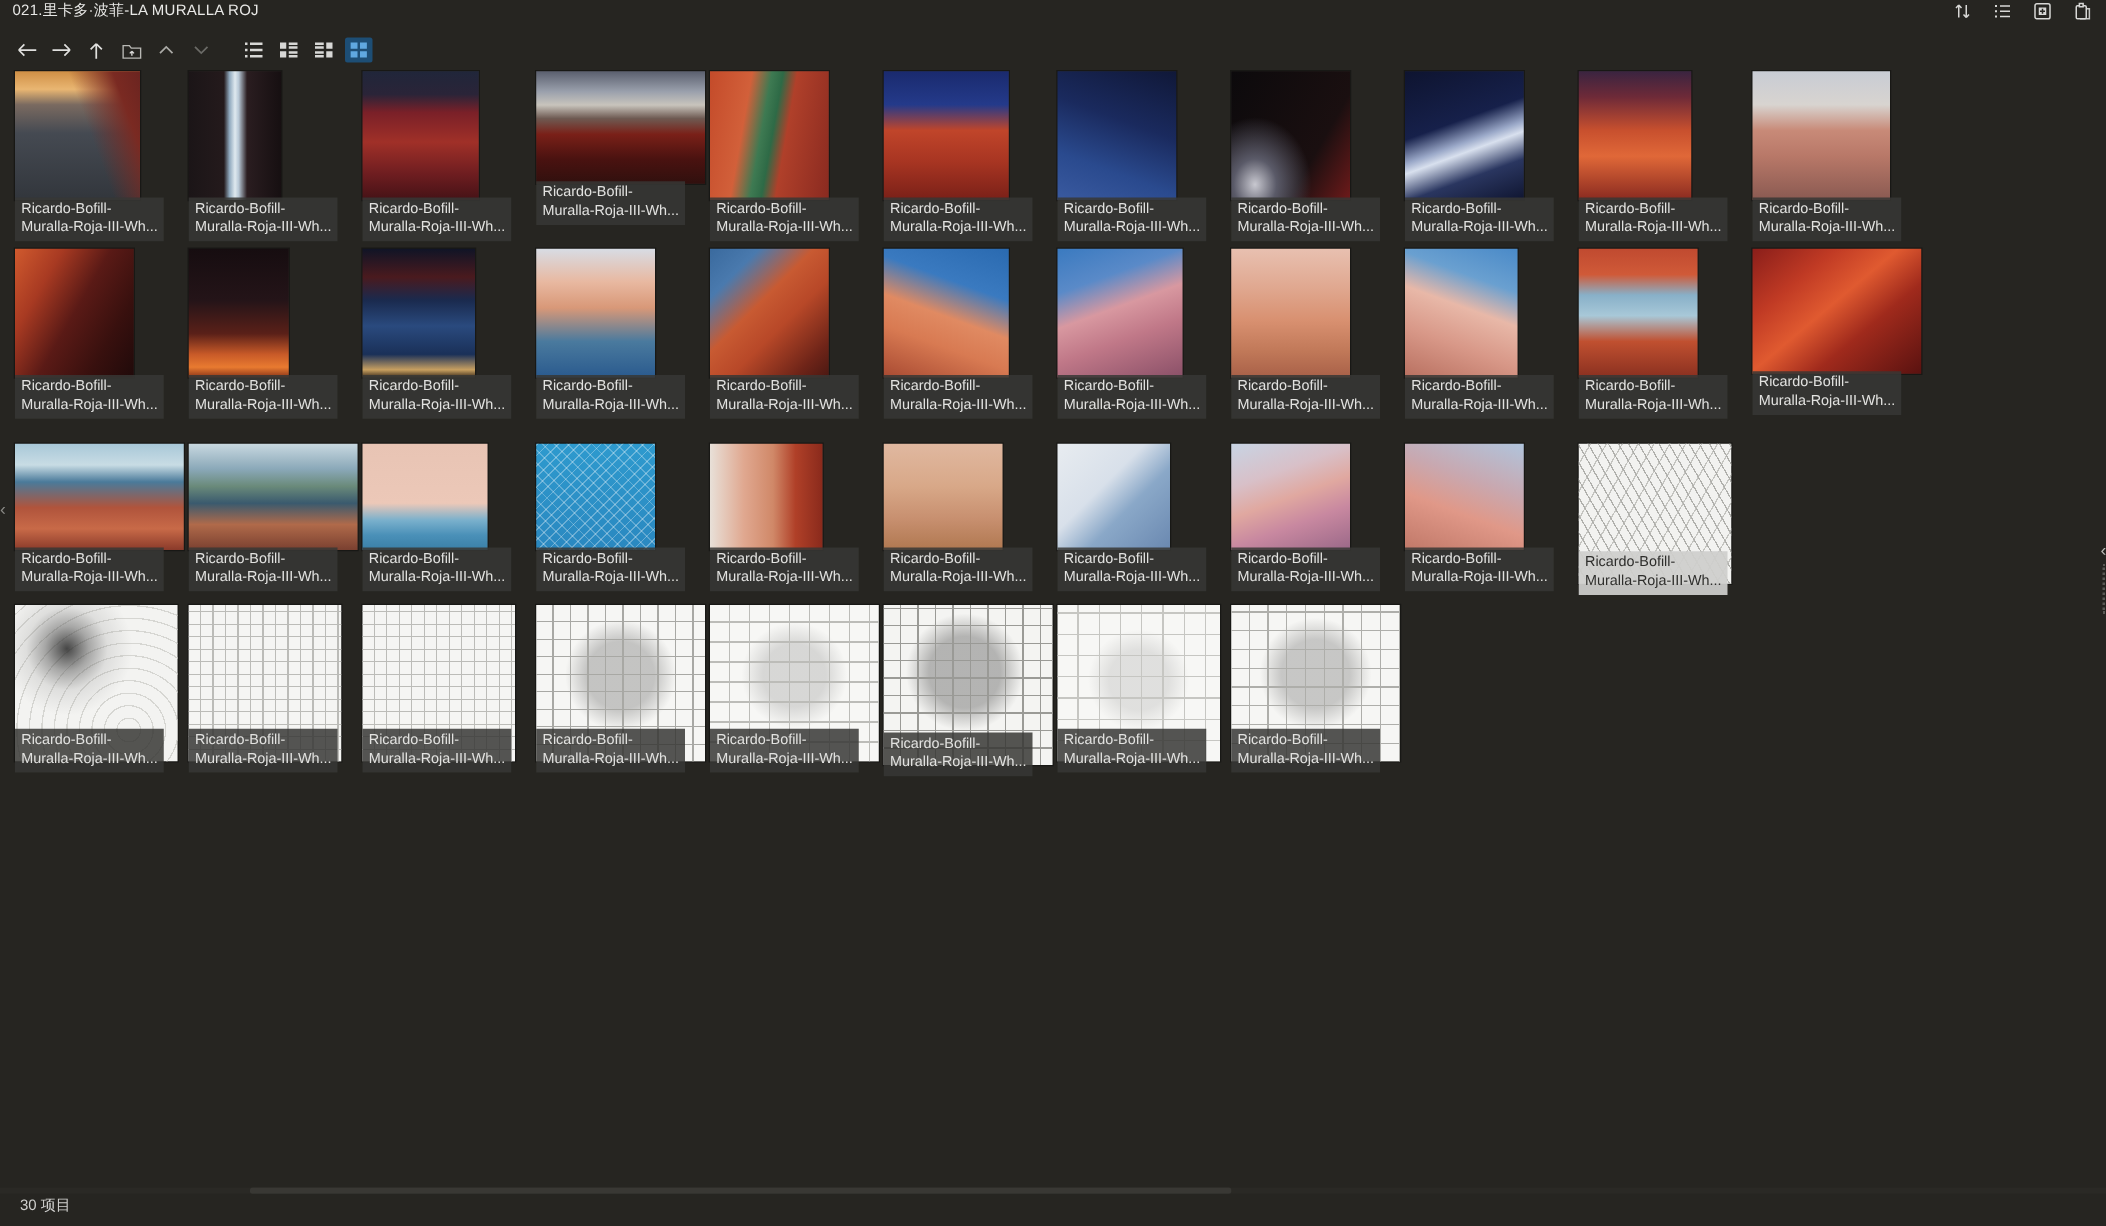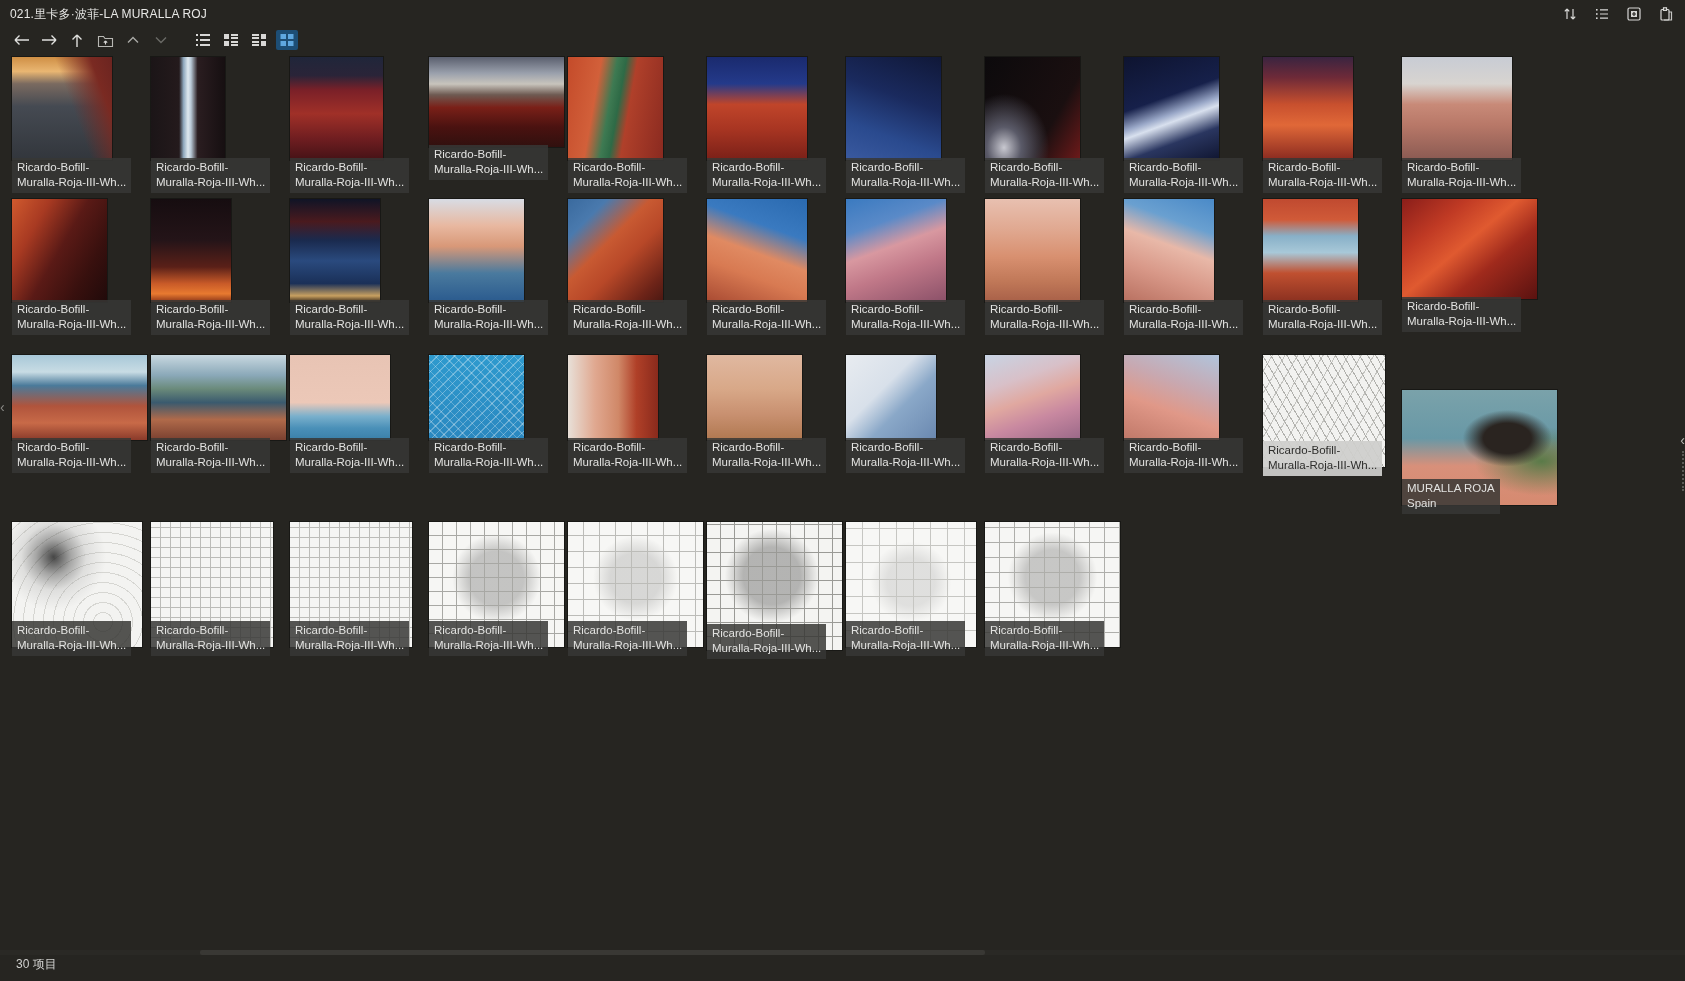--- a/index.html
+++ b/index.html
@@ -3,21 +3,21 @@
 <meta charset="utf-8">
 <style>
   html,body{margin:0;padding:0;}
   body{
     width:1685px;height:981px;position:relative;overflow:hidden;
     background:var(--bg,#262521);
     font-family:"Liberation Sans","DejaVu Sans",sans-serif;
     color:#e2e2e0;
   }
   
-  .titlebar{height:28px;display:flex;align-items:center;justify-content:space-between;padding:0 10px 0 10px;}
+  .titlebar{height:28px;display:flex;align-items:flex-start;justify-content:space-between;padding:0 10px 0 10px;}
   .title{font-size:12px;color:#e8e8e6;letter-spacing:.2px;}
   .titlebar-icons{display:flex;gap:14px;align-items:center;}
   .tb-icon{width:18px;height:18px;display:flex;align-items:center;justify-content:center;cursor:pointer;}
   .tb-icon svg{display:block;}
   
   .toolbar{height:24px;display:flex;align-items:center;gap:6px;padding:0 10px;}
   .nav-btn{width:22px;height:20px;display:flex;align-items:center;justify-content:center;cursor:pointer;}
   .nav-btn svg{display:block;}
   .viewbar{display:flex;gap:6px;margin-left:14px;}
   .view-btn{width:22px;height:20px;display:flex;align-items:center;justify-content:center;border-radius:2px;cursor:pointer;}
@@ -443,29 +443,20 @@
   </div>
       <div class="item">
     <div class="thumb-box" style="height: 112px;">
       <div class="thumb" style="width: 122px; height: 112px; background: repeating-linear-gradient(60deg, rgba(0, 0, 0, 0) 0px, rgba(0, 0, 0, 0) 6px, rgb(176, 176, 172) 6px, rgb(176, 176, 172) 7px), repeating-linear-gradient(-60deg, rgba(0, 0, 0, 0) 0px, rgba(0, 0, 0, 0) 10px, rgb(196, 196, 192) 10px, rgb(196, 196, 192) 11px), linear-gradient(rgb(242, 242, 240), rgb(242, 242, 240));"></div>
     </div>
     <div class="label light overlap">
       <div class="l1">Ricardo-Bofill-</div>
       <div class="l2">Muralla-Roja-III-Wh...</div>
     </div>
   </div>
-      <div class="item" style="margin-top: 35px;">
-    <div class="thumb-box" style="height: 115px;">
-      <div class="thumb" style="width: 155px; height: 115px; background: radial-gradient(at 68% 42%, rgb(42, 36, 32) 0%, rgb(42, 36, 32) 16%, rgba(0, 0, 0, 0) 30%), radial-gradient(at 90% 62%, rgb(90, 122, 72) 0%, rgba(0, 0, 0, 0) 34%), linear-gradient(rgb(122, 162, 170) 0%, rgb(104, 152, 166) 42%, rgb(216, 144, 122) 66%, rgb(214, 138, 112) 100%);"></div>
-    </div>
-    <div class="label overlap">
-      <div class="l1">MURALLA ROJA</div>
-      <div class="l2">Spain</div>
-    </div>
-  </div>
     </div>
     <div class="grid-row">
       <div class="item">
     <div class="thumb-box" style="height: 125px;">
       <div class="thumb" style="width: 130px; height: 125px; background: radial-gradient(at 32% 28%, rgba(40, 40, 40, 0.85) 0%, rgba(90, 90, 90, 0.5) 14%, rgba(160, 160, 160, 0.25) 26%, rgba(0, 0, 0, 0) 42%), repeating-radial-gradient(circle at 70% 80%, rgba(0, 0, 0, 0) 0px, rgba(0, 0, 0, 0) 9px, rgb(214, 214, 210) 9px, rgb(214, 214, 210) 10px), linear-gradient(rgb(243, 243, 241), rgb(243, 243, 241));"></div>
     </div>
     <div class="label overlap">
       <div class="l1">Ricardo-Bofill-</div>
       <div class="l2">Muralla-Roja-III-Wh...</div>
     </div>

